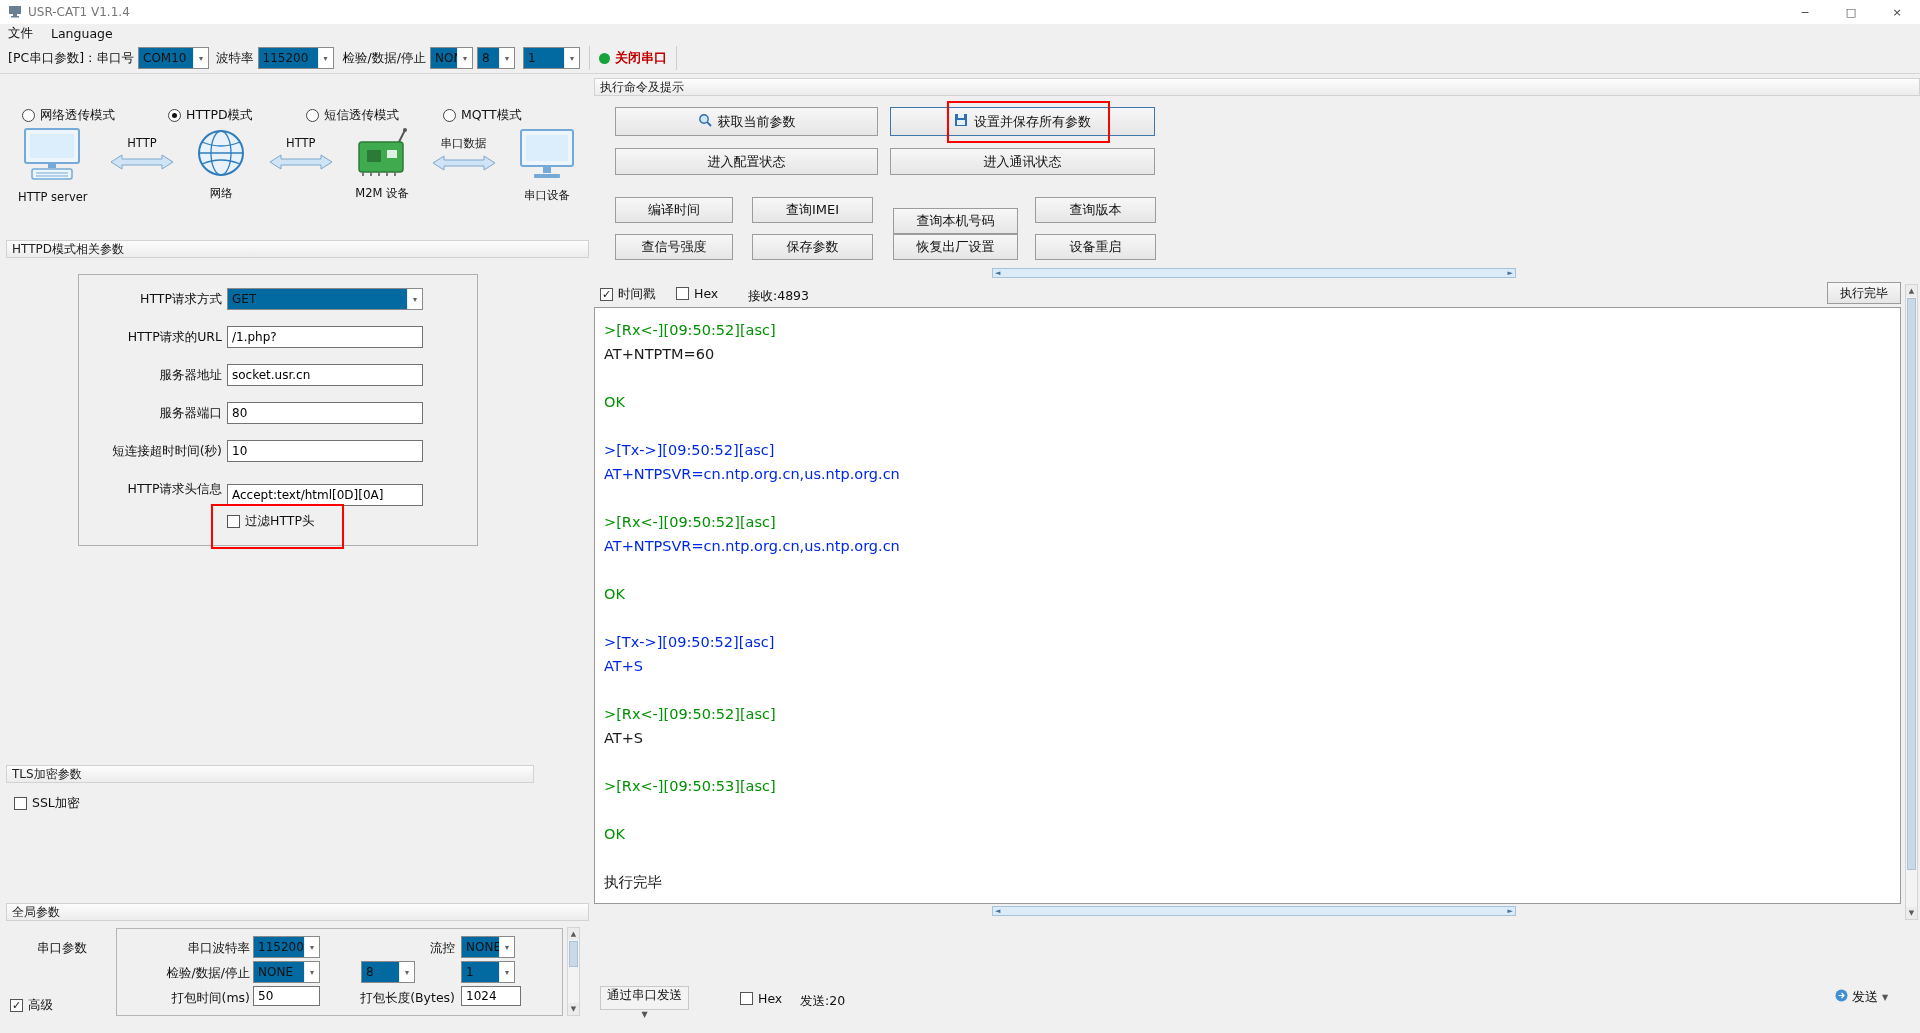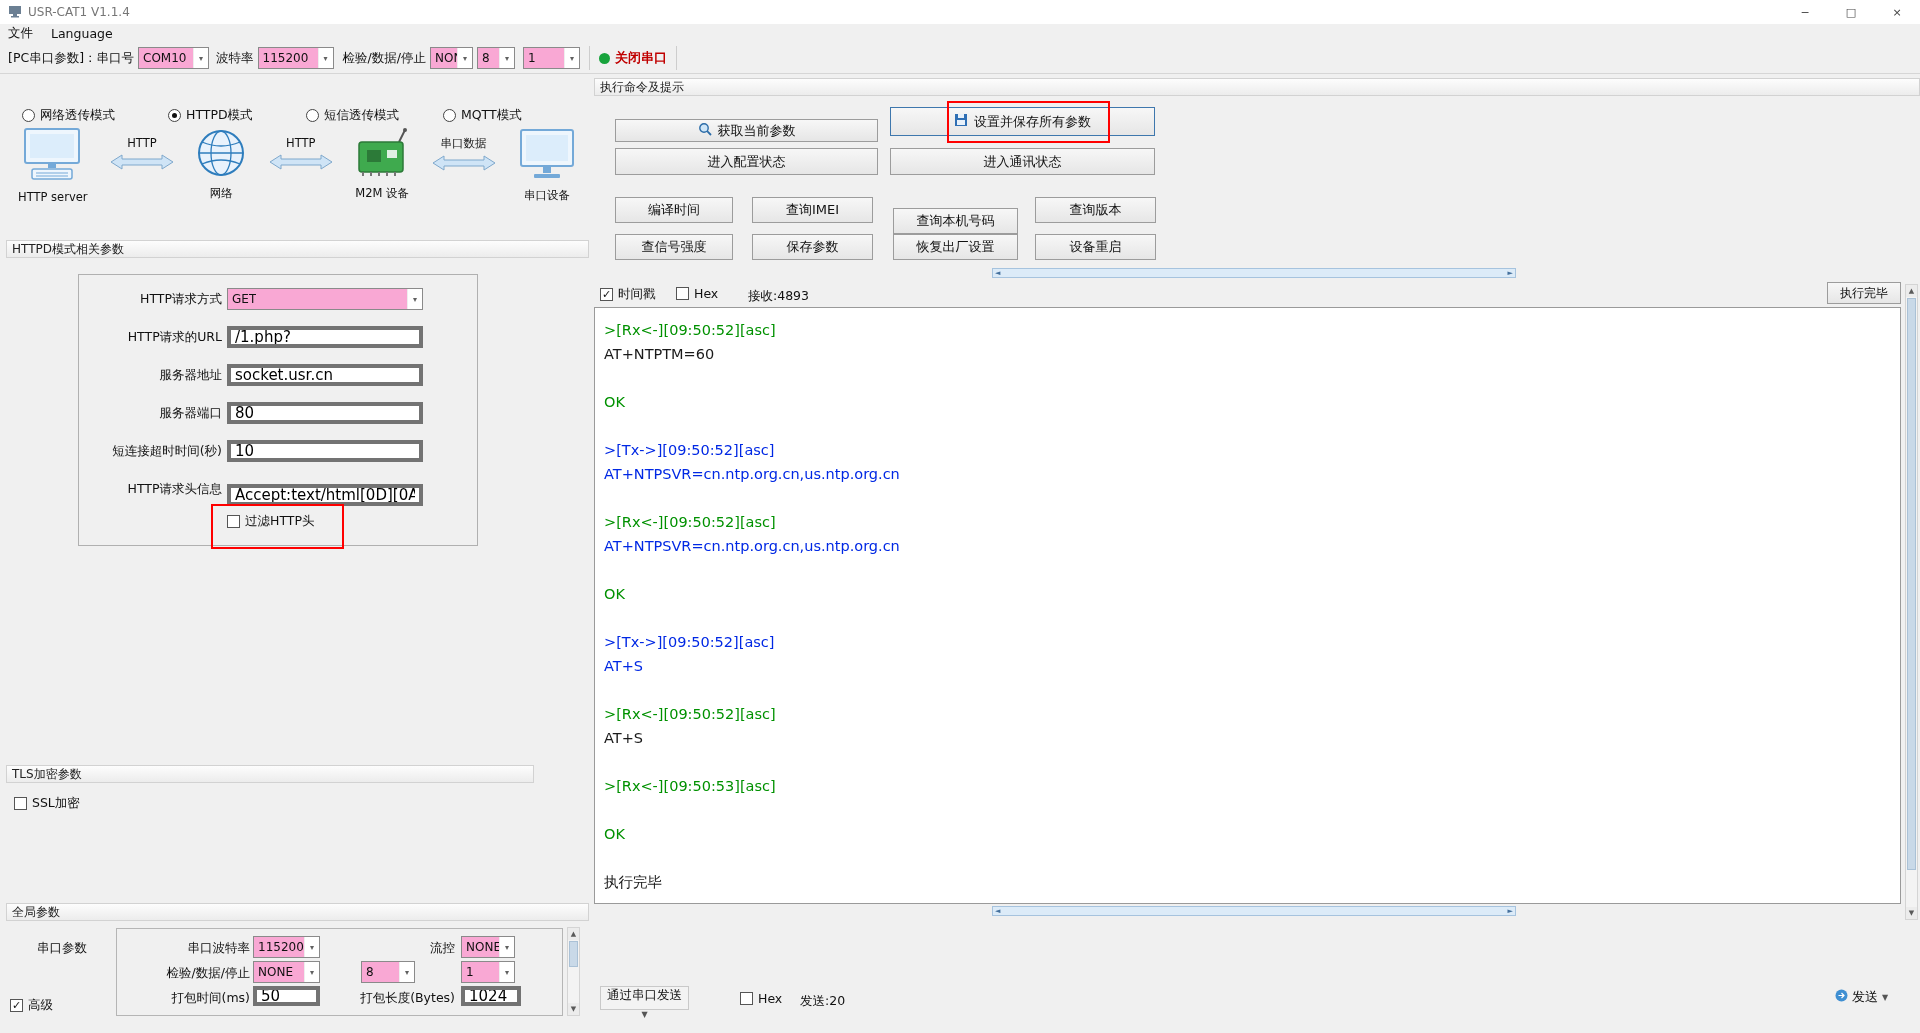--- a/index.html
+++ b/index.html
@@ -14,24 +14,24 @@
   .wbtn{width:46px;height:24px;display:flex;align-items:center;justify-content:center;font-size:11px;color:#444;cursor:default;}
   .menubar{position:absolute;left:0;top:24px;width:1920px;height:19px;display:flex;align-items:center;padding-left:8px;gap:18px;background:#f0f0f0;}
   .menu-item{font-size:12.5px;}
   .toolbar{position:absolute;left:0;top:43px;width:1920px;height:31px;border-bottom:1px solid #d6d6d6;display:flex;align-items:center;padding-left:8px;font-size:12.5px;background:#f0f0f0;}
   .tlabel{white-space:nowrap;}
   .vsep{width:1px;height:24px;background:#cdcdcd;margin:0 9px;}
   .statusdot{width:11px;height:11px;border-radius:50%;background:#17a33c;display:inline-block;margin-right:5px;}
   .closeport{display:flex;align-items:center;font-size:13px;font-weight:bold;color:#c00000;}
 
   
-  .combo{position:relative;height:22px;background:#f9a8d4;border:1px solid #8a8a8a;display:flex;align-items:center;padding-left:4px;overflow:hidden;white-space:nowrap;font-size:12px;flex:none;}
+  .combo{position:relative;height:22px;background:#0369a1;border:1px solid #8a8a8a;display:flex;align-items:center;padding-left:4px;overflow:hidden;white-space:nowrap;font-size:12px;flex:none;}
   .combo-val{overflow:hidden;white-space:nowrap;}
   .combo-arrow{position:absolute;right:0;top:0;bottom:0;width:15px;display:flex;align-items:center;justify-content:center;color:#616161;font-size:8px;background:#fff;border-left:1px solid #eee;}
-  .ti{height:22px;border:4px solid #737373;background:#fff;font-size:15px;font-family:"DejaVu Sans",sans-serif;padding:0 4px;}
+  .ti{height:22px;border:1px solid #737373;background:#fff;font-size:12px;font-family:"DejaVu Sans",sans-serif;padding:0 4px;}
 
   
   .sec-hdr{position:absolute;height:18px;background:linear-gradient(#fdfdfd,#ececec);border:1px solid #d2d2d2;font-size:12px;line-height:16px;padding-left:5px;color:#222;}
 
   
   .radio{position:absolute;display:flex;align-items:center;gap:5px;font-size:12.5px;}
   .rdot{width:13px;height:13px;border-radius:50%;border:1px solid #444;background:#fff;position:relative;flex:none;}
   .radio.sel .rdot::after{content:"";position:absolute;left:3px;top:3px;width:5px;height:5px;border-radius:50%;background:#111;}
   .check{display:flex;align-items:center;gap:5px;font-size:12.5px;white-space:nowrap;}
   .abs{position:absolute;}
@@ -290,21 +290,21 @@
 
   <div class="check abs" style="left:10px;top:997px;">
     <span class="box">
         <span>✓</span>
       </span>
     <span>高级</span>
   </div>
 
   <div class="sec-hdr" style="left:594px;top:78px;width:1326px;">执行命令及提示</div>
 
-  <div class="btn" style="left:615px;top:119px;width:263px;height:23px;font-family:Liberation Mono, monospace;">
+  <div class="btn" style="left:615px;top:107px;width:263px;height:29px;font-family:Liberation Mono, monospace;">
     <span><svg width="14" height="14" viewBox="0 0 14 14">
           <circle cx="6" cy="6" r="4.2" fill="#cfe6f8" stroke="#2c6ca8" stroke-width="1.4"></circle>
           <line x1="9.2" y1="9.2" x2="13" y2="13" stroke="#2c6ca8" stroke-width="1.8"></line>
         </svg></span>
     <span>获取当前参数</span>
   </div>
   <div class="btn primary" style="left:890px;top:107px;width:265px;height:29px;">
     <span><svg width="14" height="14" viewBox="0 0 14 14">
           <rect x="1" y="1" width="12" height="12" fill="#2f6fb4"></rect>
           <rect x="4" y="1" width="6" height="4" fill="#e8f1fa"></rect>

